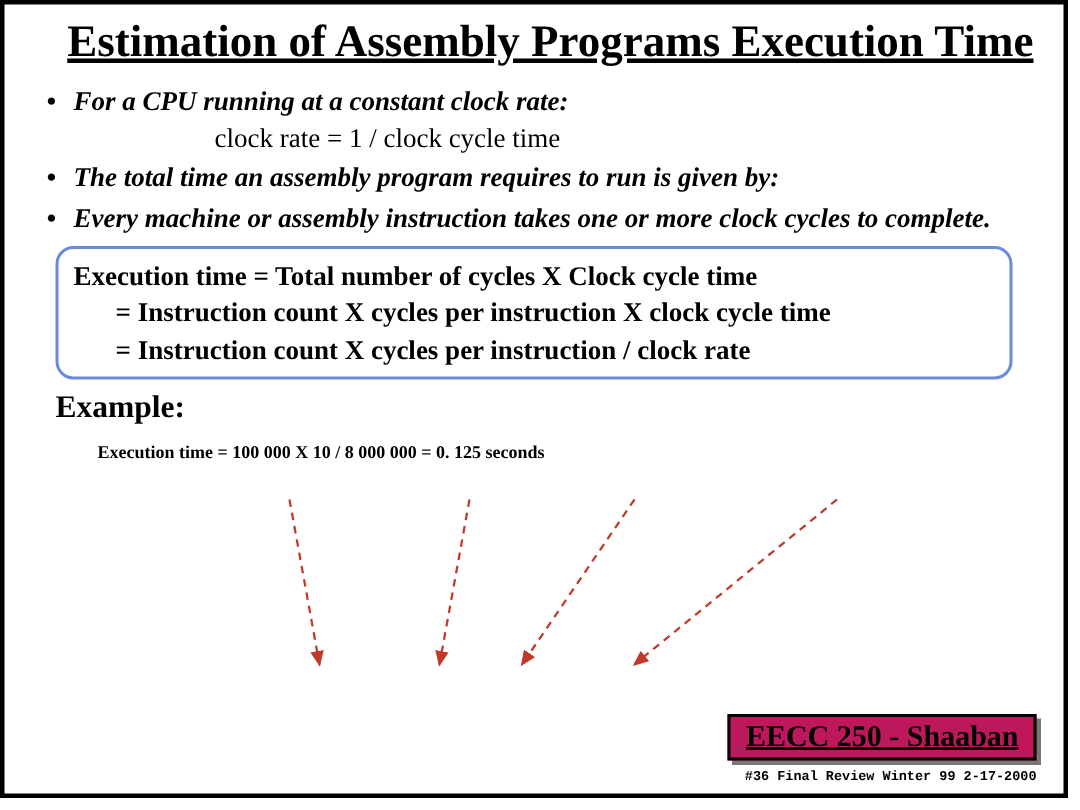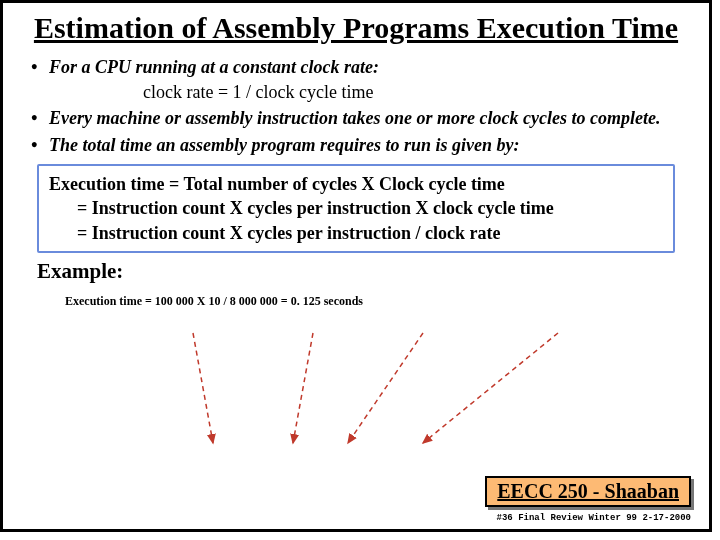--- a/index.html
+++ b/index.html
@@ -11,21 +11,21 @@
   .slide {
     width: 712px;
     height: 532px;
     border: 3px solid #000;
     position: relative;
     box-sizing: border-box;
     padding: 8px 20px 8px 20px;
     overflow: hidden;
   }
   .title {
-    text-align: center;
+    text-align: right;
     font-size: 30px;
     font-weight: bold;
     text-decoration: underline;
     line-height: 1.15;
     margin-bottom: 10px;
   }
   .bulleted {
     font-size: 18px;
     font-weight: bold;
     margin: 0 0 0 8px;
@@ -47,21 +47,21 @@
   }
   .sub-line {
     margin-left: 120px;
     font-size: 18px;
     font-weight: normal;
     margin-top: 2px;
     margin-bottom: 4px;
   }
   .formula-box {
     border: 2px solid #6a8bdc;
-    border-radius: 2px;
+    border-radius: 12px;
     padding: 6px 10px;
     margin: 8px 14px 6px 14px;
     font-size: 18px;
     font-weight: bold;
     line-height: 1.35;
   }
   .formula-box .indent {
     padding-left: 28px;
   }
   .example-label {
@@ -80,21 +80,21 @@
     font-size: 12px;
     font-weight: bold;
     margin: 10px 0 0 42px;
   }
   .footer-box {
     position: absolute;
     right: 18px;
     bottom: 22px;
     border: 2px solid #000;
     box-shadow: 3px 3px 0 #777;
-    background: #fdba74;
+    background: #be185d;
     padding: 2px 10px;
     font-size: 20px;
     font-weight: bold;
     text-decoration: underline;
   }
   .footer-small {
     position: absolute;
     right: 18px;
     bottom: 6px;
     font-size: 9px;
@@ -113,22 +113,22 @@
 
 <div class="slide">
 
   <div class="title">Estimation of Assembly Programs Execution Time</div>
 
   <ul class="bulleted">
     <li>For a CPU running at a constant clock rate:</li>
   </ul>
   <div class="sub-line">clock rate  =  1 / clock cycle time</div>
   <ul class="bulleted">
+    <li>The total time an assembly program requires to run is given by:</li>
     <li>Every machine or assembly instruction takes one or more clock cycles to complete.</li>
-    <li>The total time an assembly program requires to run is given by:</li>
   </ul>
 
   <div class="formula-box">
     <div>Execution time  =   Total number of cycles  X  Clock cycle time</div>
     <div class="indent">=  Instruction count   X   cycles per instruction   X   clock cycle time</div>
     <div class="indent">=  Instruction count   X   cycles per instruction   /  clock rate</div>
   </div>
 
   <div class="example-label">Example:</div>
   <div class="example-calc">Execution time  =   100 000  X  10  /  8 000 000  =  0. 125  seconds</div>

